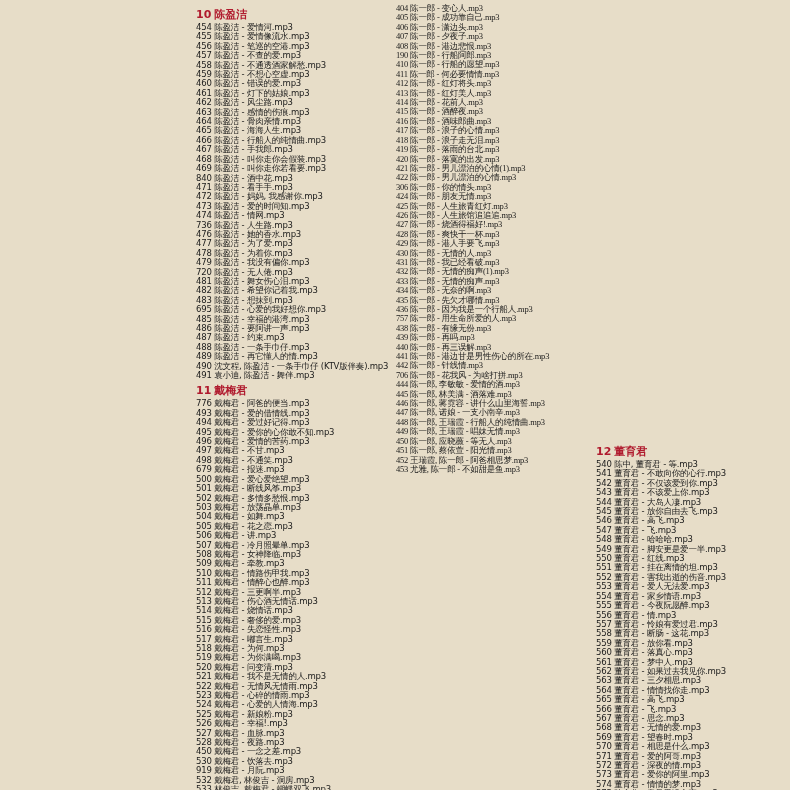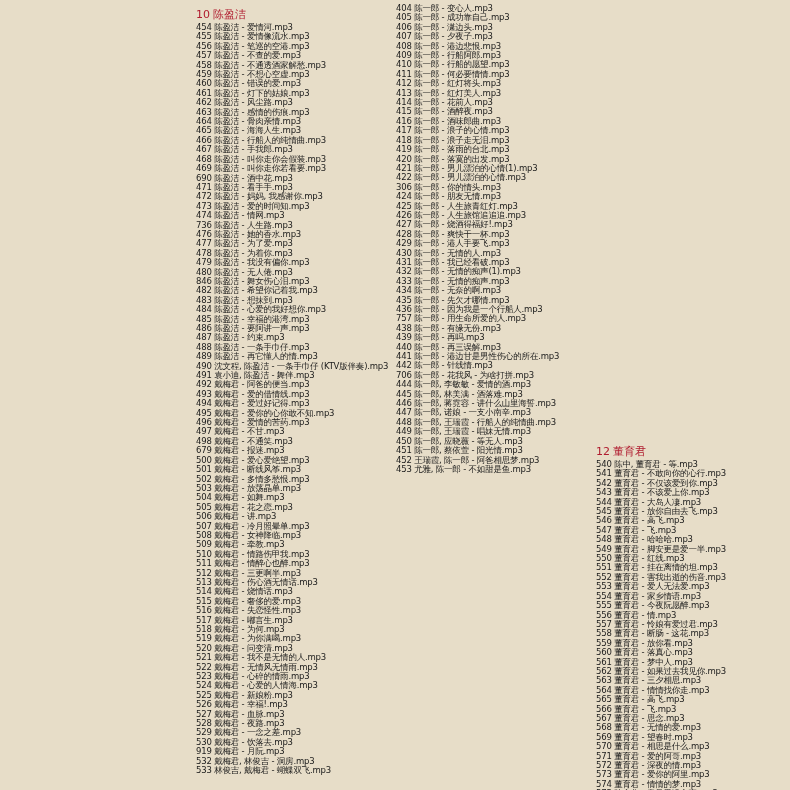--- a/index.html
+++ b/index.html
@@ -21,25 +21,25 @@
     flex-direction:row;
     align-items:flex-start;
     height:786px;
     padding-left:196px;
     box-sizing:border-box;
   }
   .col{
     width:200px;
     flex:0 0 200px;
   }
-  .col.colB{width:200px;flex:0 0 200px;}
+  .col.colB{width:200px;flex:0 0 200px;font-family:Liberation Serif, serif;}
   .col.colC{width:196px;flex:0 0 196px;}
   .group-head{
     color:#b01b2e;
-    font-weight:normal;
+    font-weight:bold;
     font-size:11px;
     line-height:13px;
     margin:4px 0 2px 0;
     letter-spacing:0px;
   }
   .group-head .gnum{margin-right:3px;}
   .track{
     color:#1b1b1b;
     font-size:8.5px;
     line-height:9.4px;
@@ -69,45 +69,48 @@
           <div class="track">460 陈盈洁 - 错误的爱.mp3</div>
           <div class="track">461 陈盈洁 - 灯下的姑娘.mp3</div>
           <div class="track">462 陈盈洁 - 风尘路.mp3</div>
           <div class="track">463 陈盈洁 - 感情的伤痕.mp3</div>
           <div class="track">464 陈盈洁 - 骨肉亲情.mp3</div>
           <div class="track">465 陈盈洁 - 海海人生.mp3</div>
           <div class="track">466 陈盈洁 - 行船人的纯情曲.mp3</div>
           <div class="track">467 陈盈洁 - 手我郎.mp3</div>
           <div class="track">468 陈盈洁 - 叫你走你会假装.mp3</div>
           <div class="track">469 陈盈洁 - 叫你走你若看要.mp3</div>
-          <div class="track">690 陈盈洁 - 酒中花.mp3</div>
+          <div class="track">840 陈盈洁 - 酒中花.mp3</div>
           <div class="track">471 陈盈洁 - 看手手.mp3</div>
           <div class="track">472 陈盈洁 - 妈妈, 我感谢你.mp3</div>
           <div class="track">473 陈盈洁 - 爱的时间知.mp3</div>
           <div class="track">474 陈盈洁 - 情网.mp3</div>
           <div class="track">736 陈盈洁 - 人生路.mp3</div>
           <div class="track">476 陈盈洁 - 她的香水.mp3</div>
           <div class="track">477 陈盈洁 - 为了爱.mp3</div>
           <div class="track">478 陈盈洁 - 为着你.mp3</div>
           <div class="track">479 陈盈洁 - 我没有偏你.mp3</div>
-          <div class="track">480 陈盈洁 - 无人倦.mp3</div>
-          <div class="track">846 陈盈洁 - 舞女伤心泪.mp3</div>
+          <div class="track">720 陈盈洁 - 无人倦.mp3</div>
+          <div class="track">481 陈盈洁 - 舞女伤心泪.mp3</div>
           <div class="track">482 陈盈洁 - 希望你记着我.mp3</div>
           <div class="track">483 陈盈洁 - 想抹到.mp3</div>
-          <div class="track">484 陈盈洁 - 心爱的我好想你.mp3</div>
+          <div class="track">695 陈盈洁 - 心爱的我好想你.mp3</div>
           <div class="track">485 陈盈洁 - 幸福的港湾.mp3</div>
           <div class="track">486 陈盈洁 - 要阿讲一声.mp3</div>
           <div class="track">487 陈盈洁 - 约束.mp3</div>
           <div class="track">488 陈盈洁 - 一条手巾仔.mp3</div>
           <div class="track">489 陈盈洁 - 再它懂人的情.mp3</div>
           <div class="track">490 沈文程, 陈盈洁 - 一条手巾仔 (KTV版伴奏).mp3</div>
           <div class="track">491 袁小迪, 陈盈洁 - 舞伴.mp3</div>
         </div>
+      <div class="group-head">
+        <span class="gnum">11</span><span>戴梅君</span>
+      </div>
       <div id="list-0-1">
-          <div class="track">492 戴梅君 - 阿爸的便当.mp3</div>
+          <div class="track">776 戴梅君 - 阿爸的便当.mp3</div>
           <div class="track">493 戴梅君 - 爱的借情线.mp3</div>
           <div class="track">494 戴梅君 - 爱过好记得.mp3</div>
           <div class="track">495 戴梅君 - 爱你的心你敢不知.mp3</div>
           <div class="track">496 戴梅君 - 爱情的苦药.mp3</div>
           <div class="track">497 戴梅君 - 不甘.mp3</div>
           <div class="track">498 戴梅君 - 不通笑.mp3</div>
           <div class="track">679 戴梅君 - 报迷.mp3</div>
           <div class="track">500 戴梅君 - 爱心爱绝望.mp3</div>
           <div class="track">501 戴梅君 - 断线风筝.mp3</div>
           <div class="track">502 戴梅君 - 多情多愁恨.mp3</div>
@@ -130,36 +133,36 @@
           <div class="track">519 戴梅君 - 为你满喝.mp3</div>
           <div class="track">520 戴梅君 - 问变清.mp3</div>
           <div class="track">521 戴梅君 - 我不是无情的人.mp3</div>
           <div class="track">522 戴梅君 - 无情风无情雨.mp3</div>
           <div class="track">523 戴梅君 - 心碎的情雨.mp3</div>
           <div class="track">524 戴梅君 - 心爱的人情海.mp3</div>
           <div class="track">525 戴梅君 - 新娘粉.mp3</div>
           <div class="track">526 戴梅君 - 幸福!.mp3</div>
           <div class="track">527 戴梅君 - 血脉.mp3</div>
           <div class="track">528 戴梅君 - 夜路.mp3</div>
-          <div class="track">529 戴梅君 - 一念之差.mp3</div>
+          <div class="track">450 戴梅君 - 一念之差.mp3</div>
           <div class="track">530 戴梅君 - 饮落去.mp3</div>
           <div class="track">919 戴梅君 - 月阮.mp3</div>
           <div class="track">532 戴梅君, 林俊吉 - 洞房.mp3</div>
           <div class="track">533 林俊吉, 戴梅君 - 蝴蝶双飞.mp3</div>
         </div>
     </div>
 
     <div class="col colB">
       <div id="list-1-0">
           <div class="track">404 陈一郎 - 变心人.mp3</div>
           <div class="track">405 陈一郎 - 成功靠自己.mp3</div>
           <div class="track">406 陈一郎 - 潇边头.mp3</div>
           <div class="track">407 陈一郎 - 夕夜子.mp3</div>
           <div class="track">408 陈一郎 - 港边悲恨.mp3</div>
-          <div class="track">409 陈一郎 - 行船阿郎.mp3</div>
+          <div class="track">190 陈一郎 - 行船阿郎.mp3</div>
           <div class="track">410 陈一郎 - 行船的愿望.mp3</div>
           <div class="track">411 陈一郎 - 何必要情情.mp3</div>
           <div class="track">412 陈一郎 - 红灯将头.mp3</div>
           <div class="track">413 陈一郎 - 红灯美人.mp3</div>
           <div class="track">414 陈一郎 - 花前人.mp3</div>
           <div class="track">415 陈一郎 - 酒醉夜.mp3</div>
           <div class="track">416 陈一郎 - 酒味郎曲.mp3</div>
           <div class="track">417 陈一郎 - 浪子的心情.mp3</div>
           <div class="track">418 陈一郎 - 浪子走无泪.mp3</div>
           <div class="track">419 陈一郎 - 落雨的台北.mp3</div>

